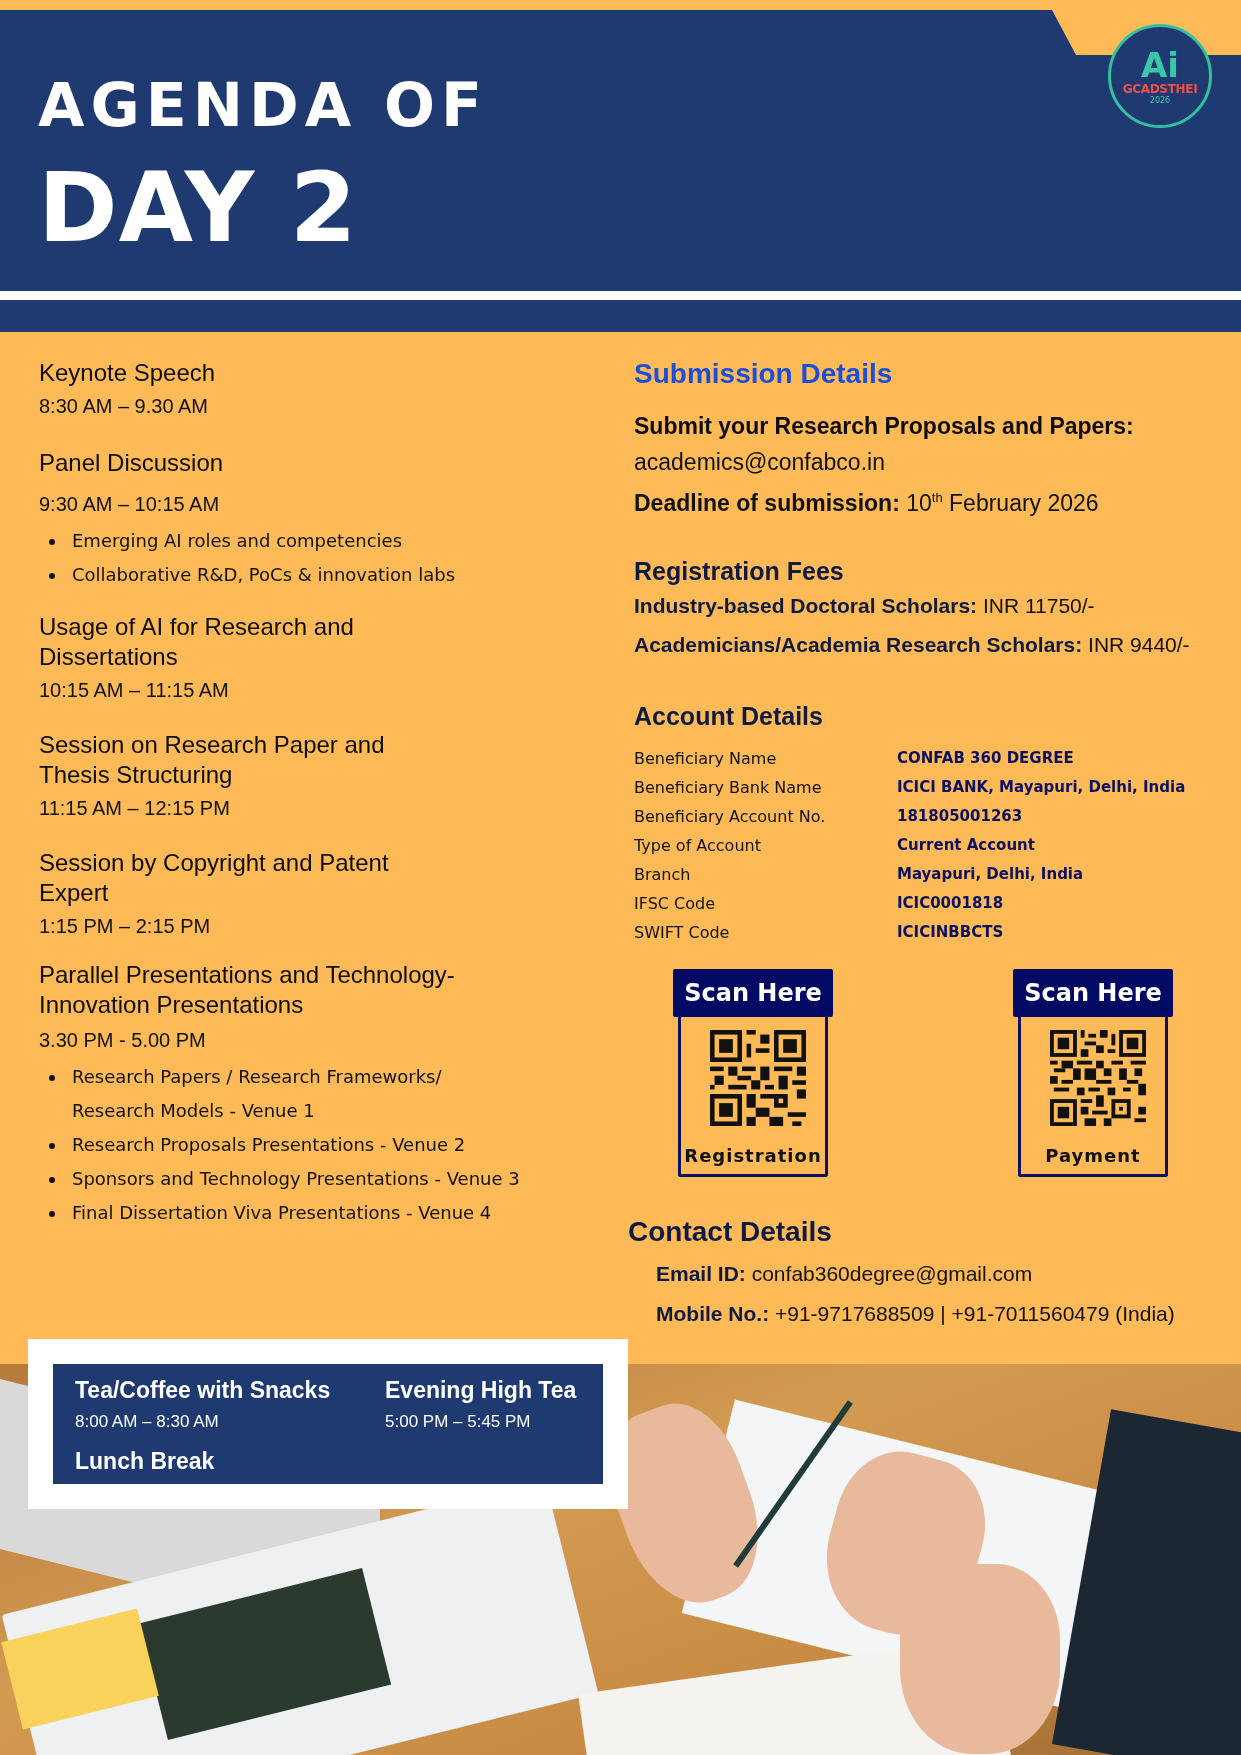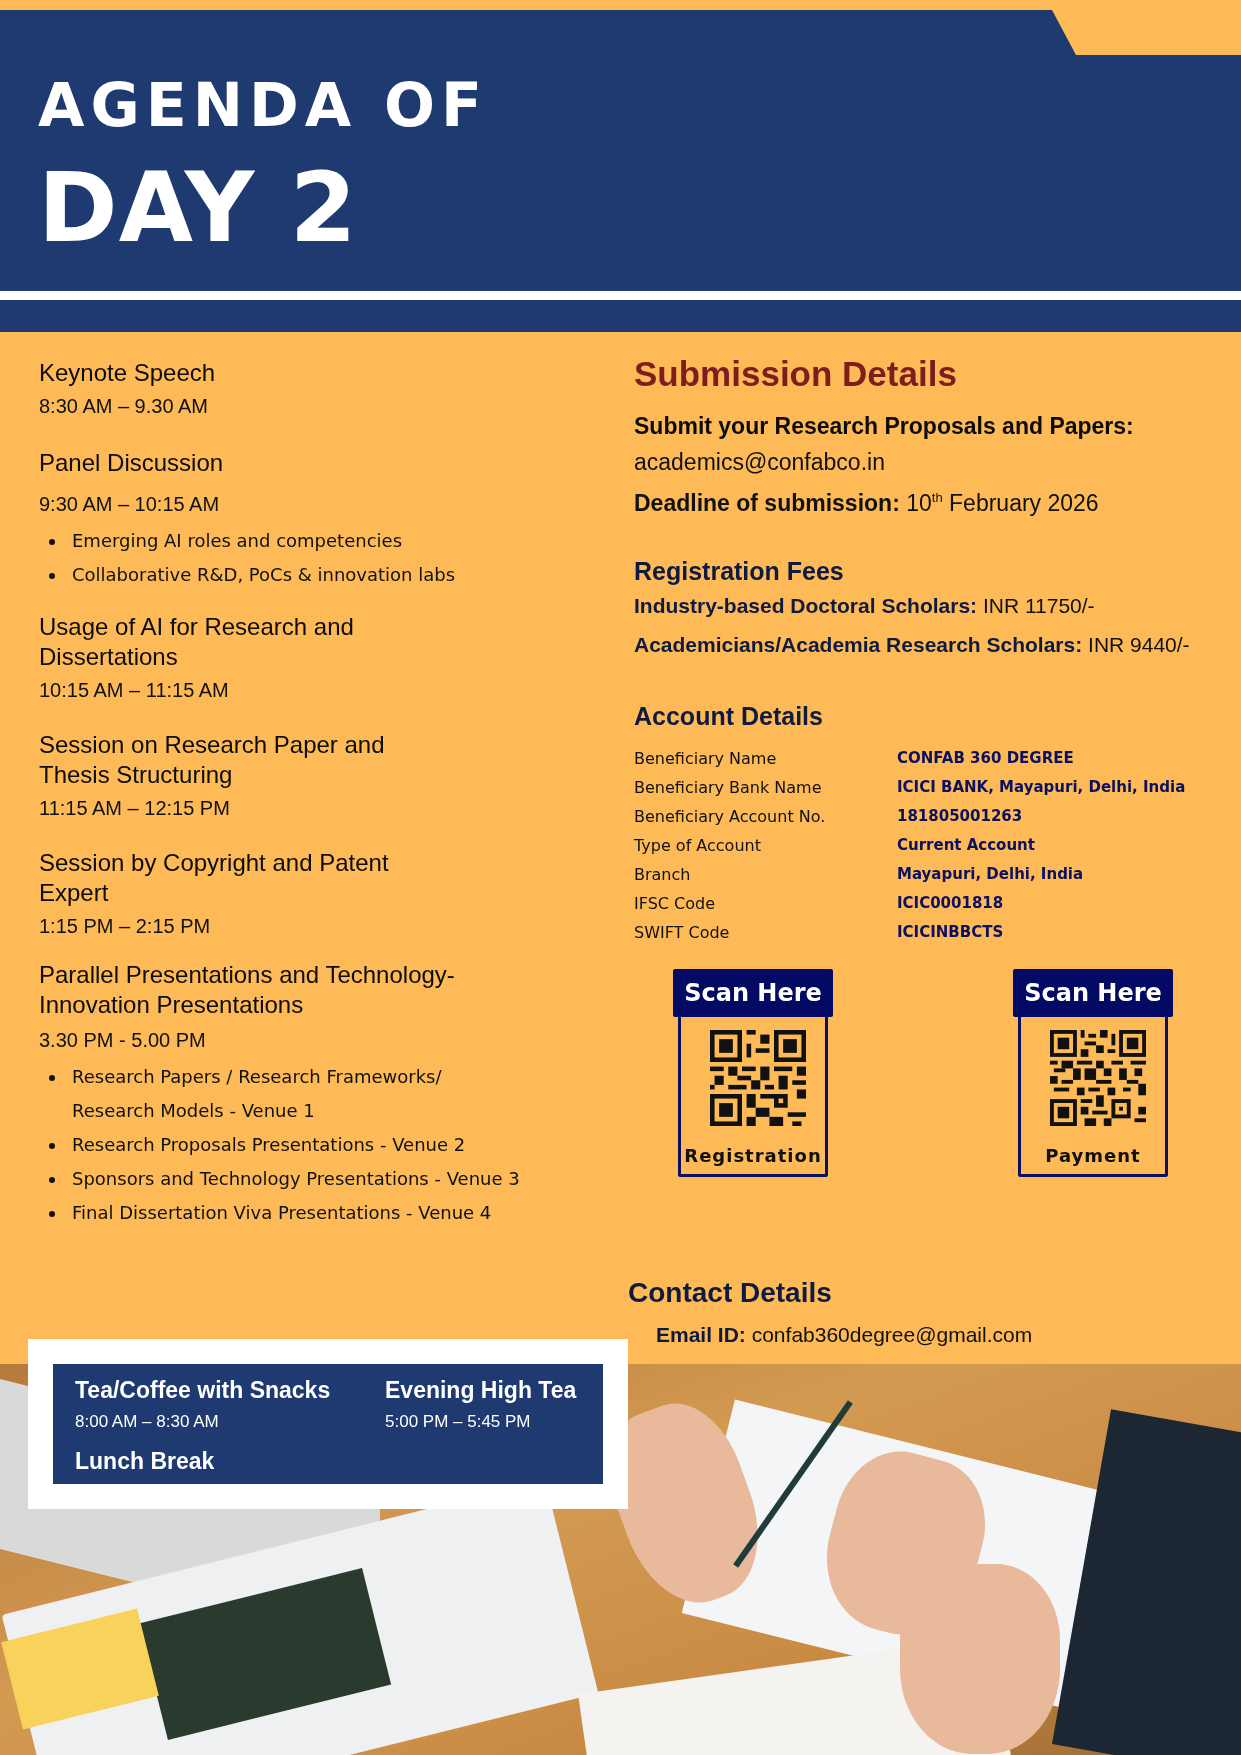--- a/index.html
+++ b/index.html
@@ -63,22 +63,22 @@
     font-family: "DejaVu Sans", sans-serif; font-size: 18px; line-height: 34px; color: #111;
   }
   .session-bullets li::before {
     content: ""; position: absolute; left: 10px; top: 15px; width: 6px; height: 6px;
     border-radius: 50%; background: #111;
   }
 
   
   .right { position: absolute; left: 634px; top: 356px; width: 590px; }
   .h-section {
-    font-family: "Liberation Sans", sans-serif; font-weight: bold; font-size: 35px;
-    color: #7f1d1d; line-height: 36px;
+    font-family: "Liberation Sans", sans-serif; font-weight: bold; font-size: 28px;
+    color: #1d4ed8; line-height: 36px;
   }
   .h-navy { color: #0E1A40; font-size: 25px; margin-top: 32px; }
   .sub-bold { font-weight: bold; font-size: 23px; color: #0c0c0c; line-height: 36px; margin-top: 12px; }
   .plain-line { font-size: 23px; line-height: 36px; color: #111; }
   .fee-line { font-size: 21px; line-height: 43px; color: #111; }
   .fee-label { font-weight: bold; color: #0E1A40; }
   .acct-table { margin-top: 10px; }
   .acct-row { display: flex; font-size: 17px; line-height: 29px; }
   .acct-key { width: 263px; font-family: "DejaVu Sans", sans-serif; color: #111; font-size: 16px; }
   .acct-val { font-family: "DejaVu Sans", sans-serif; font-weight: bold; color: #0B1060; font-size: 15px; }
@@ -96,21 +96,21 @@
     border: 3px solid #0B1060; border-top: none; border-radius: 0 0 3px 3px;
   }
   .qr-code { position: absolute; left: 29px; top: 14px; width: 96px; height: 98px; }
   .qr-label {
     position: absolute; left: 0; bottom: 8px; width: 100%; text-align: center;
     font-family: "DejaVu Sans", sans-serif; font-weight: bold; font-size: 18px; letter-spacing: 1px;
     color: #111;
   }
 
   
-  .contact { position: absolute; left: 628px; top: 1275px; width: 600px; }
+  .contact { position: absolute; left: 628px; top: 1214px; width: 600px; }
   .contact .h-section { font-size: 28px; color: #0E1A40; }
   .contact-line { font-size: 21px; line-height: 40px; color: #111; margin-left: 28px; }
   .contact-line b { color: #0E1A40; }
 
   
   .photo {
     position: absolute; left: 0; top: 1364px; width: 1241px; height: 391px;
     background: linear-gradient(160deg, #b67a3c 0%, #d39a52 40%, #c98b44 70%, #9c6a34 100%);
     overflow: hidden;
   }
@@ -139,20 +139,25 @@
 <body>
 
 <div class="page">
 
   <div class="header-band"></div>
   <div class="header-notch"></div>
   <div class="header-stripe"></div>
   <div class="agenda-of">AGENDA OF</div>
   <div class="day-title">DAY 2</div>
 
+  <div class="logo">
+    <div class="logo-mark">Ai</div>
+    <div class="logo-name">GCADSTHEI</div>
+    <div class="logo-year">2026</div>
+  </div>
 
   <div class="agenda">
     <div class="session">
       <div class="session-title">Keynote Speech</div>
       <div class="session-time">8:30 AM – 9.30 AM</div>
     </div>
     <div class="session" style="margin-top:28px;">
       <div class="session-title">Panel Discussion</div>
       <div class="session-time" style="margin-top:12px;">9:30 AM – 10:15 AM</div>
       <ul class="session-bullets">

